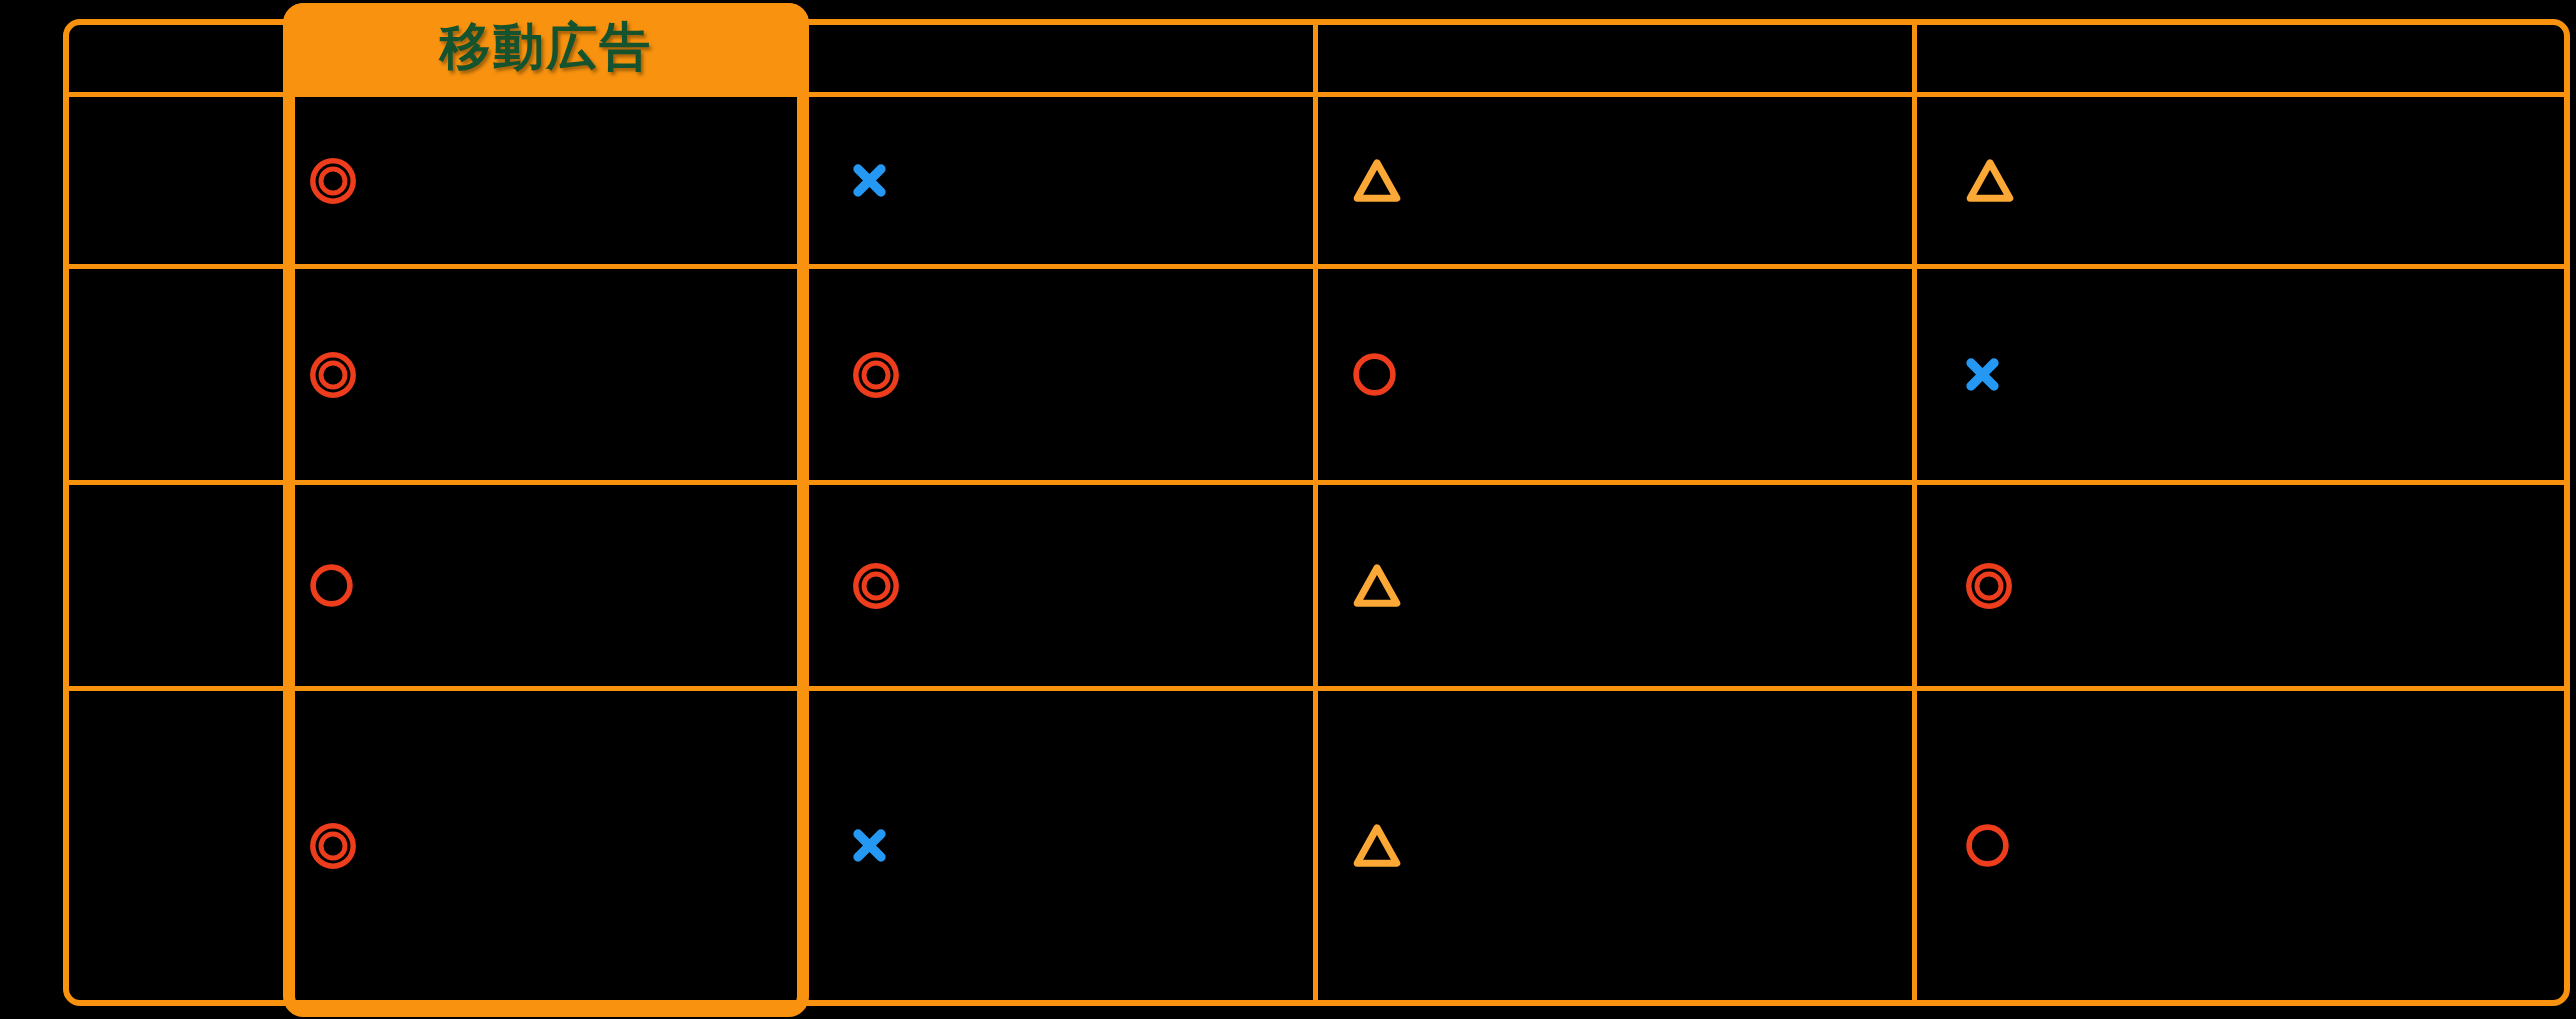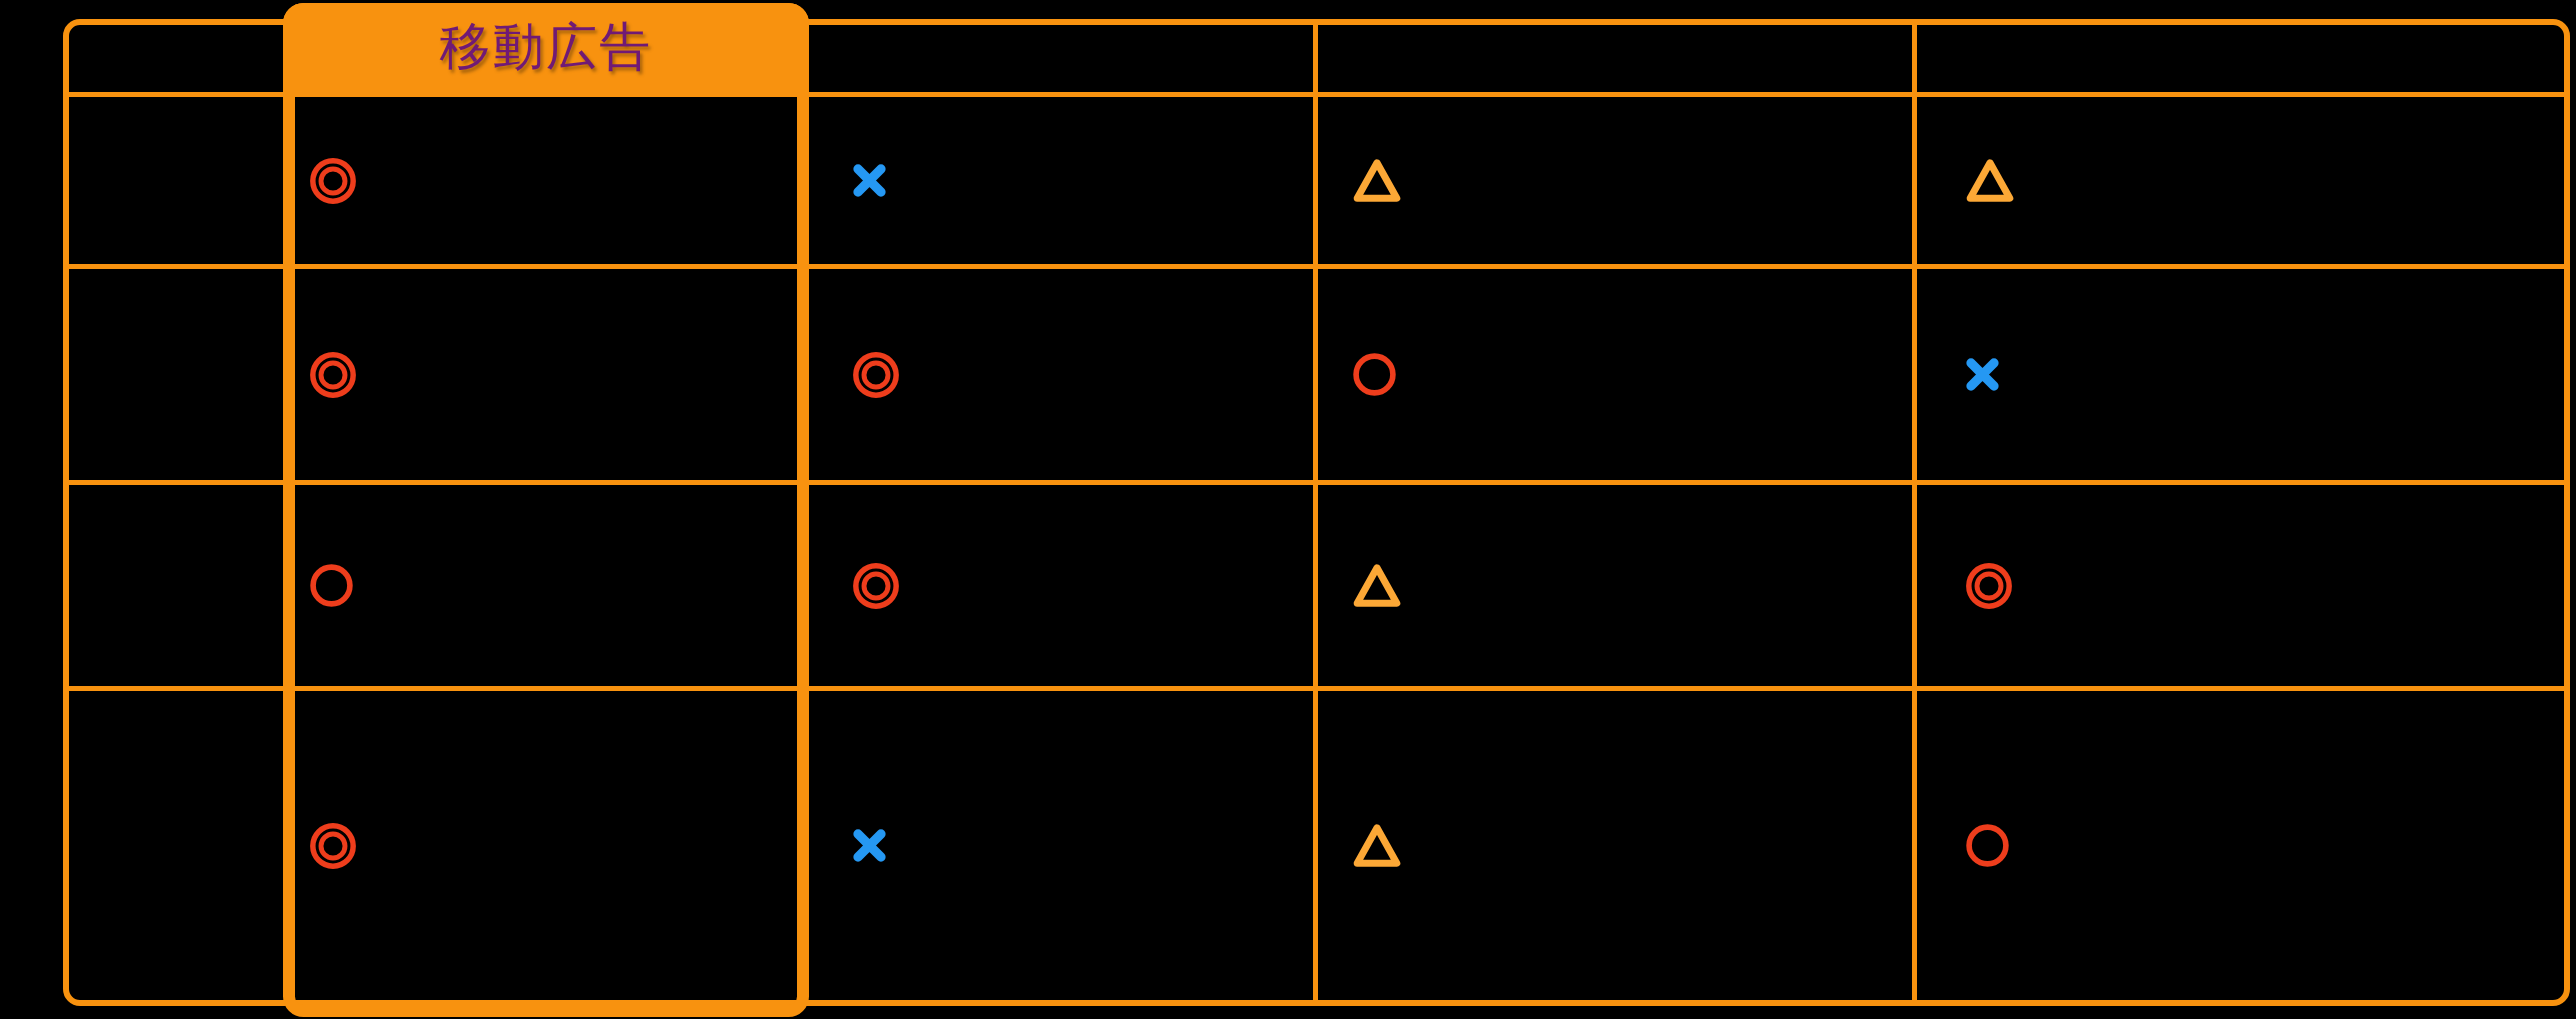--- a/index.html
+++ b/index.html
@@ -53,23 +53,23 @@
     left:283px;top:3.4px;
     width:526px;height:90px;
     box-sizing:border-box;
     background:var(--hl-color);
     border-radius:20.5px 20.5px 0 0;
     display:flex;
     align-items:center;
     justify-content:center;
   }
   #hl-label{
-    color:#701a75;
+    color:#14532d;
     font-size:51px;
-    font-weight:normal;
+    font-weight:bold;
     letter-spacing:2.3px;
     line-height:1;
     text-shadow:2.3px 3.4px 3.4px rgba(0,0,0,0.35);
     padding-bottom:3.4px;
   }
 </style>
 </head>
 <body>
 
 <div id="app">

